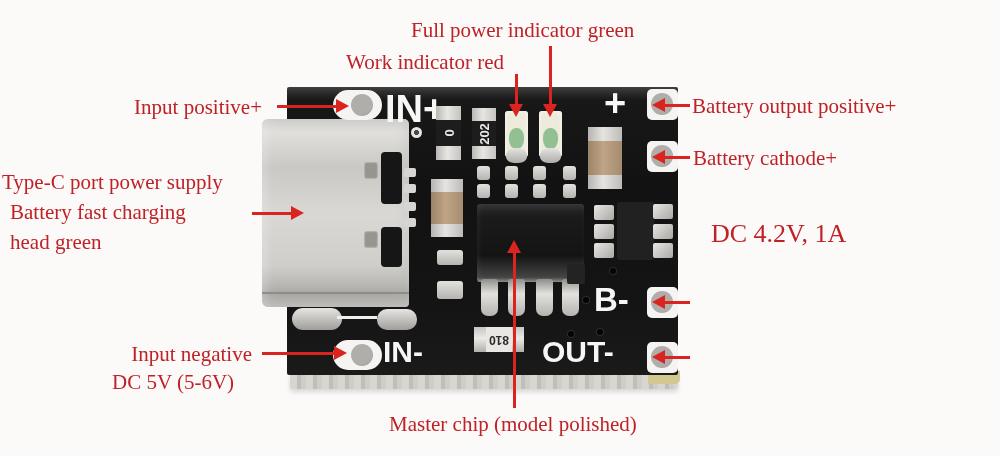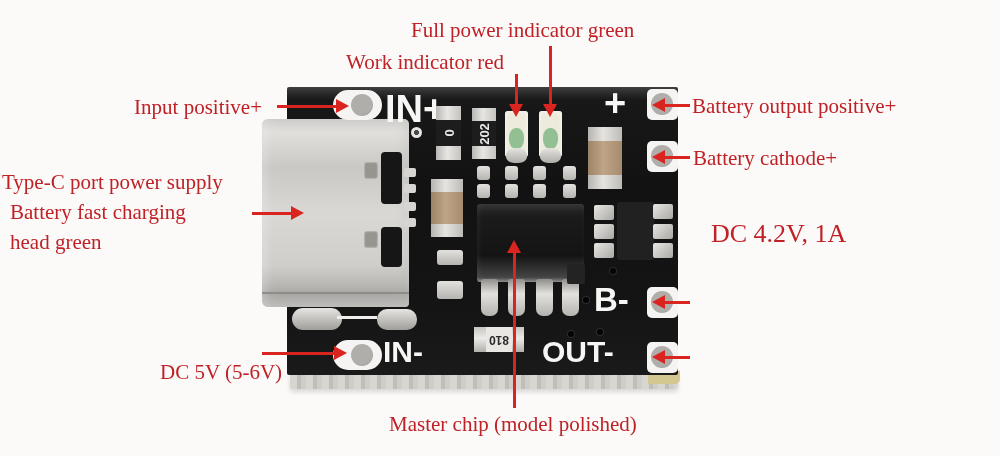--- a/index.html
+++ b/index.html
@@ -198,21 +198,22 @@
   <div class="abs dot" style="left:568px;top:331px;"></div>
   <div class="abs dot" style="left:597px;top:329px;"></div>
   <div class="abs dot" style="left:610px;top:268px;"></div>
 
   <div class="abs ann" style="left:411px;top:18px;">Full power indicator green</div>
   <div class="abs ann" style="left:346px;top:50px;">Work indicator red</div>
   <div class="abs ann" style="left:112px;top:95px;width:150px;text-align:right;">Input positive+</div>
   <div class="abs ann" style="left:2px;top:170px;">Type-C port power supply</div>
   <div class="abs ann" style="left:10px;top:200px;">Battery fast charging</div>
   <div class="abs ann" style="left:10px;top:230px;">head green</div>
-  <div class="abs ann" style="left:112px;top:360px;margin-left:48px;">DC 5V (5-6V)</div>
+  <div class="abs ann" style="left:112px;top:342px;width:140px;text-align:right;">Input negative</div>
+  <div class="abs ann" style="left:112px;top:370px;">DC 5V (5-6V)</div>
   <div class="abs ann" style="left:692px;top:94px;">Battery output positive+</div>
   <div class="abs ann" style="left:693px;top:146px;">Battery cathode+</div>
   <div class="abs ann" style="left:711px;top:219px;font-size:26px;">DC 4.2V, 1A</div>
   <div class="abs ann" style="left:389px;top:412px;">Master chip (model polished)</div>
 
   <div class="abs hline" style="left:277px;top:105px;width:60px;"></div>
   <div class="abs head-r" style="left:336px;top:99px;"></div>
 
   <div class="abs hline" style="left:252px;top:212px;width:40px;"></div>
   <div class="abs head-r" style="left:291px;top:206px;"></div>

